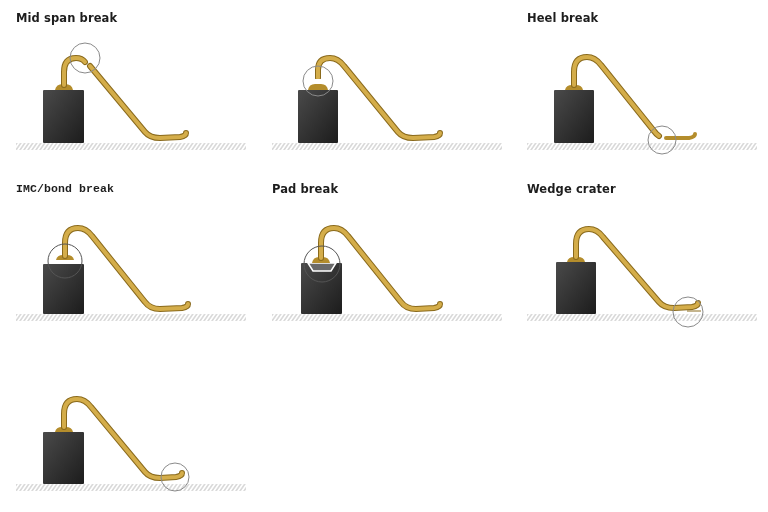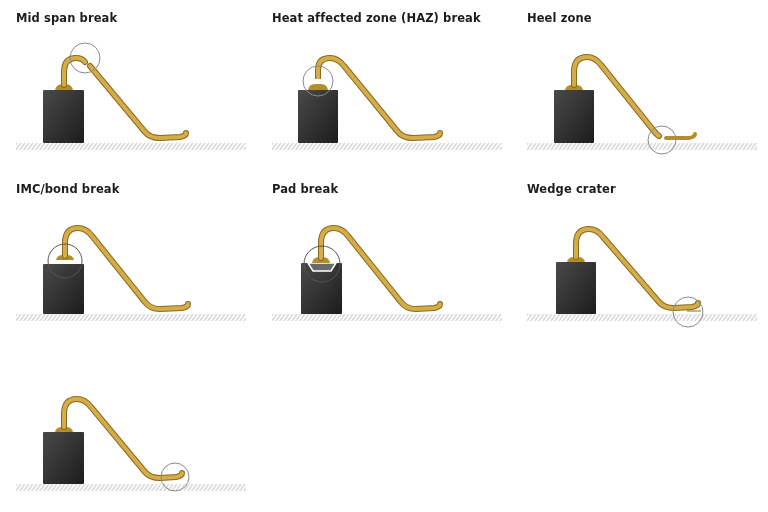--- a/index.html
+++ b/index.html
@@ -37,46 +37,45 @@
     <path d="M55 90 Q56 84 63 84 L65 84 Q72 84 73 90 Z" fill="#b48d2c"></path>
     <path d="M64 85 L64 72 Q64 58 76 58 Q82 58 85 62" fill="none" stroke="#8a6a1c" stroke-width="6" stroke-linecap="round"></path>
     <path d="M64 85 L64 72 Q64 58 76 58 Q82 58 85 62" fill="none" stroke="#d4ad4a" stroke-width="4" stroke-linecap="round"></path>
     <path d="M90 66 L145 132 Q150 138 160 138 L180 137 Q186 136 186 133" fill="none" stroke="#8a6a1c" stroke-width="6" stroke-linecap="round"></path>
     <path d="M90 66 L145 132 Q150 138 160 138 L180 137 Q186 136 186 133" fill="none" stroke="#d4ad4a" stroke-width="4" stroke-linecap="round"></path>
     <circle cx="85" cy="58" r="15" fill="none" stroke="#8a8a8a" stroke-width="1"></circle>
   </svg>
 </div>
 
 <div class="panel" style="left:256px;top:0;">
-  <div class="panel-title">Heat affected zone (HAZ) break</div>
   <svg width="250" height="170">
     <rect x="16" y="143" width="230" height="7" fill="url(#hatch)"></rect>
     <rect x="42" y="90" width="40" height="53" rx="1" fill="url(#chipGrad)"></rect>
     <path d="M52 90 Q53 84 59 84 L65 84 Q71 84 72 90 Z" fill="#b48d2c"></path>
     <path d="M62 78 L62 70 Q62 58 74 58 Q82 58 88 66 L142 132 Q147 138 157 138 L178 137 Q184 136 184 133" fill="none" stroke="#8a6a1c" stroke-width="6" stroke-linecap="round"></path>
     <path d="M62 78 L62 70 Q62 58 74 58 Q82 58 88 66 L142 132 Q147 138 157 138 L178 137 Q184 136 184 133" fill="none" stroke="#d4ad4a" stroke-width="4" stroke-linecap="round"></path>
     <line x1="57" y1="80" x2="67" y2="80" stroke="#ffffff" stroke-width="2"></line>
     <circle cx="62" cy="81" r="15" fill="none" stroke="#8a8a8a" stroke-width="1"></circle>
   </svg>
 </div>
 
 <div class="panel" style="left:511px;top:0;">
-  <div class="panel-title">Heel zone</div>
+  <div class="panel-title">Heel break</div>
   <svg width="250" height="170">
     <rect x="16" y="143" width="230" height="7" fill="url(#hatch)"></rect>
     <rect x="43" y="90" width="40" height="53" rx="1" fill="url(#chipGrad)"></rect>
     <path d="M54 90 Q55 85 61 85 L65 85 Q71 85 72 90 Z" fill="#b48d2c"></path>
     <path d="M63 85 L63 72 Q63 57 76 57 Q84 57 90 65 L143 131 Q145 134 148 136" fill="none" stroke="#8a6a1c" stroke-width="6" stroke-linecap="round"></path>
     <path d="M63 85 L63 72 Q63 57 76 57 Q84 57 90 65 L143 131 Q145 134 148 136" fill="none" stroke="#d4ad4a" stroke-width="4" stroke-linecap="round"></path>
     <path d="M155 138 L178 138 Q184 137 184 134" fill="none" stroke="#b48d2c" stroke-width="4" stroke-linecap="round"></path>
     <circle cx="151" cy="140" r="14" fill="none" stroke="#8a8a8a" stroke-width="1"></circle>
   </svg>
 </div>
 
-<div class="panel" style="left:0;top:171px;">
+<div class="panel" style="left:0;top:171px;font-family:Liberation Mono, monospace;">
   <div class="panel-title">IMC/bond break</div>
   <svg width="250" height="170">
     <rect x="16" y="143" width="230" height="7" fill="url(#hatch)"></rect>
     <rect x="43" y="93" width="41" height="50" rx="1" fill="url(#chipGrad)"></rect>
     <path d="M56 89 Q57 84 63 84 L67 84 Q73 84 74 89 Z" fill="#b48d2c"></path>
     <path d="M65 85 L65 72 Q65 57 78 57 Q86 57 92 65 L145 131 Q150 138 160 138 L182 137 Q188 136 188 133" fill="none" stroke="#8a6a1c" stroke-width="6" stroke-linecap="round"></path>
     <path d="M65 85 L65 72 Q65 57 78 57 Q86 57 92 65 L145 131 Q150 138 160 138 L182 137 Q188 136 188 133" fill="none" stroke="#d4ad4a" stroke-width="4" stroke-linecap="round"></path>
     <circle cx="65" cy="90" r="17" fill="none" stroke="#555555" stroke-width="1"></circle>
   </svg>
 </div>

